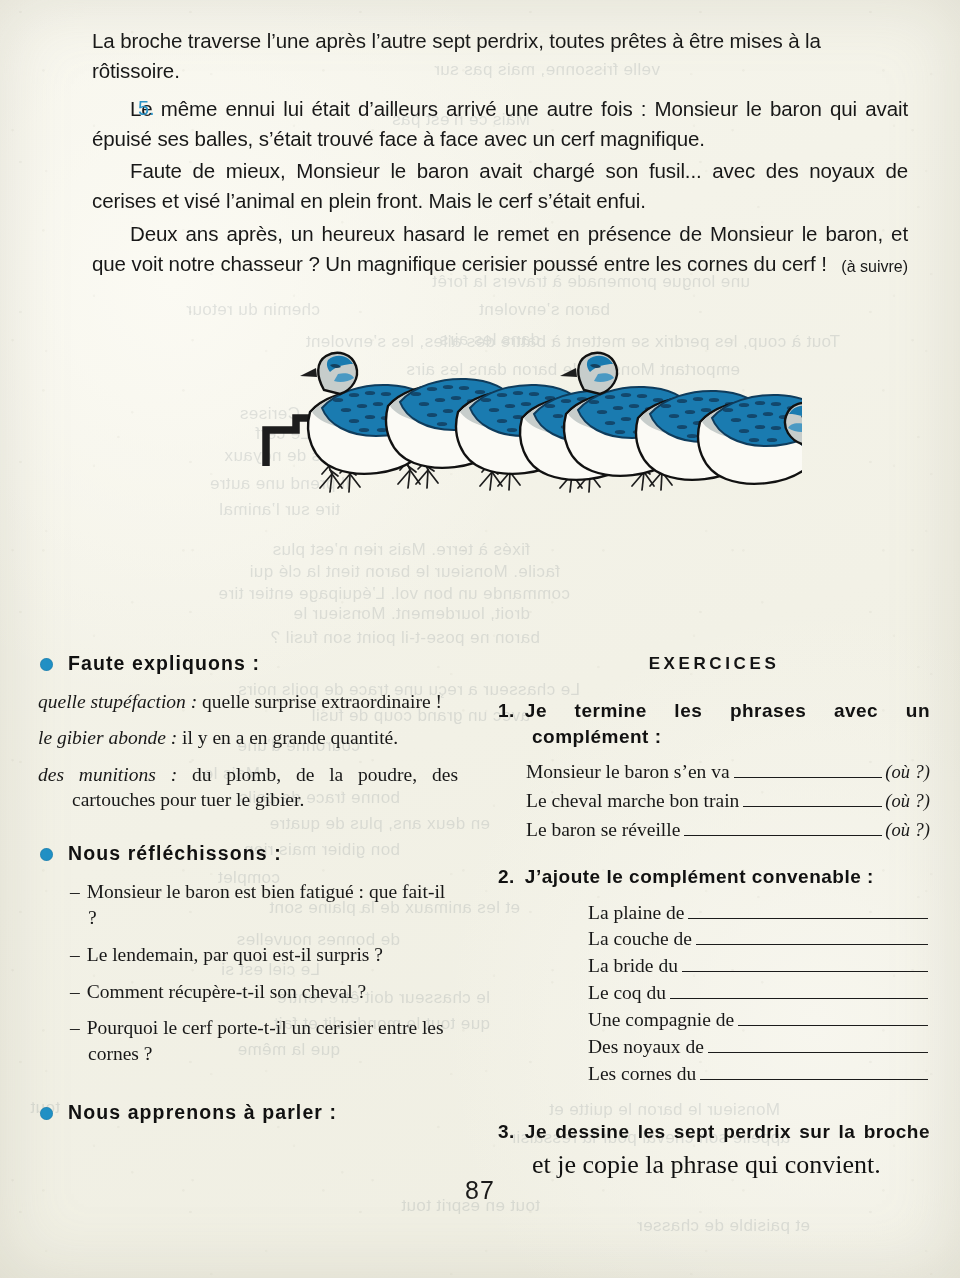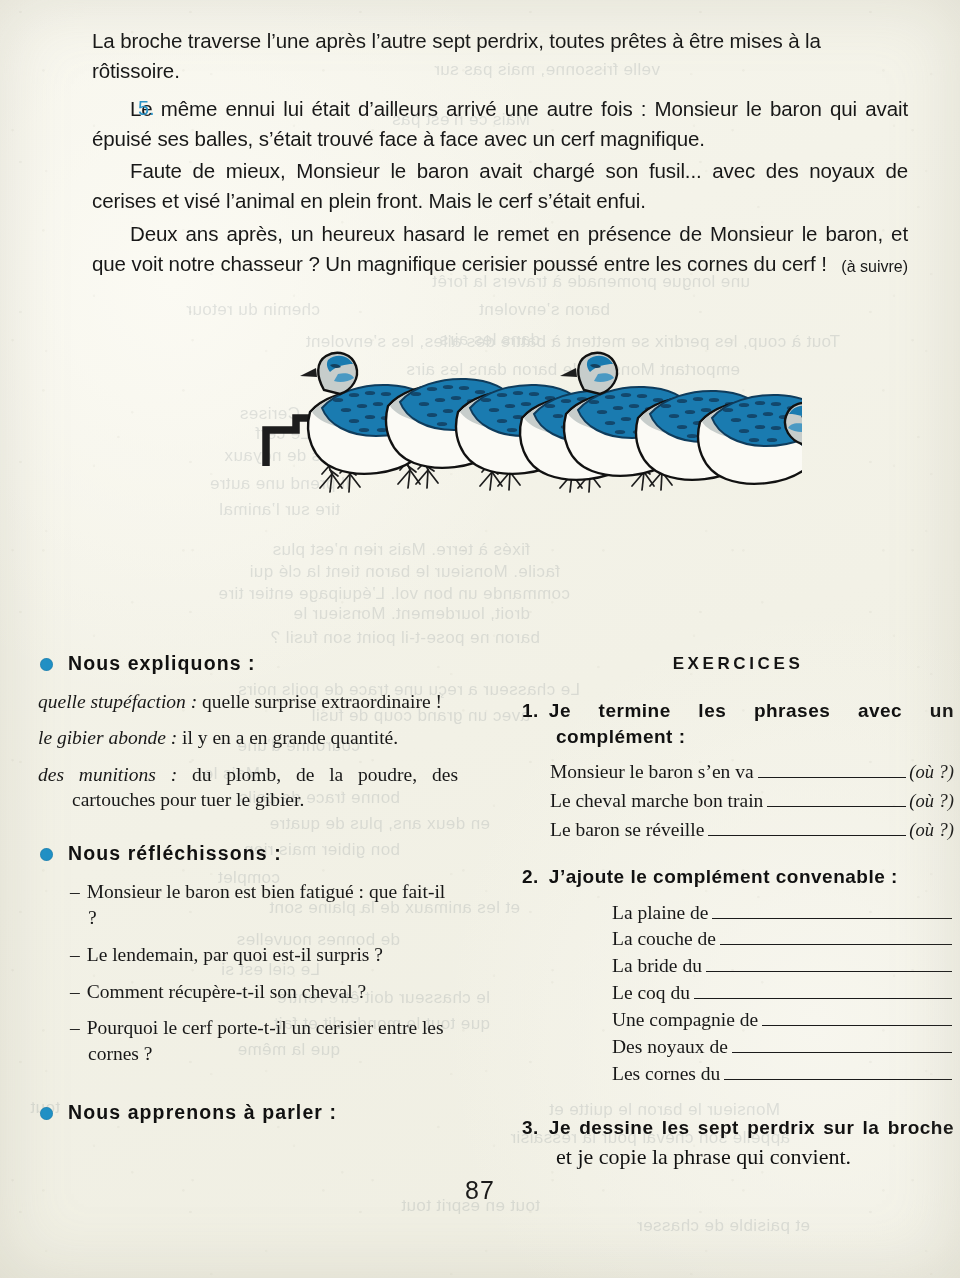--- a/index.html
+++ b/index.html
@@ -100,21 +100,21 @@
     height: 172px;
   }
   #illus svg { display: block; width: 100%; height: 100%; }
 
   
   .col {
     position: absolute;
     top: 652px;
   }
   #col-left  { left: 38px;  width: 420px; }
-  #col-right { left: 498px; width: 432px; margin-left: 24px; }
+  #col-right { left: 498px; width: 432px; }
 
   .sec-head {
     font-family: "Liberation Sans", sans-serif;
     font-weight: bold;
     font-size: 19.5px;
     letter-spacing: 1.1px;
     color: #111;
     margin: 0 0 14px 0;
     padding-left: 30px;
     position: relative;
@@ -209,21 +209,21 @@
   .hint {
     font-style: italic;
     font-size: 18.5px;
     flex: 0 0 auto;
     padding-left: 1px;
   }
   .ex3-tail {
     font-family: "Liberation Serif", serif;
     font-weight: normal;
     letter-spacing: 0;
-    font-size: 22px;
+    font-size: 26px;
   }
 
   #folio {
     position: absolute;
     left: 0;
     right: 0;
     top: 1176px;
     text-align: center;
     font-family: "Liberation Sans", sans-serif;
     font-size: 25px;
@@ -414,21 +414,21 @@
           <use href="#head" x="-8" y="0"></use>
         </g>
       </g>
     </svg>
   </div>
 
   <div class="col" id="col-left">
 
     <h3 class="sec-head">
       <span class="bullet"></span>
-      <span>Nous expliquons :</span>
+      <span>Faute expliquons :</span>
     </h3>
     <div class="gloss">
       <p class="gloss-item">
         <i>quelle stupéfaction :</i>
         <span>quelle surprise extraordinaire !</span>
       </p>
       <p class="gloss-item">
         <i>le gibier abonde :</i>
         <span>il y en a en grande quantité.</span>
       </p>

